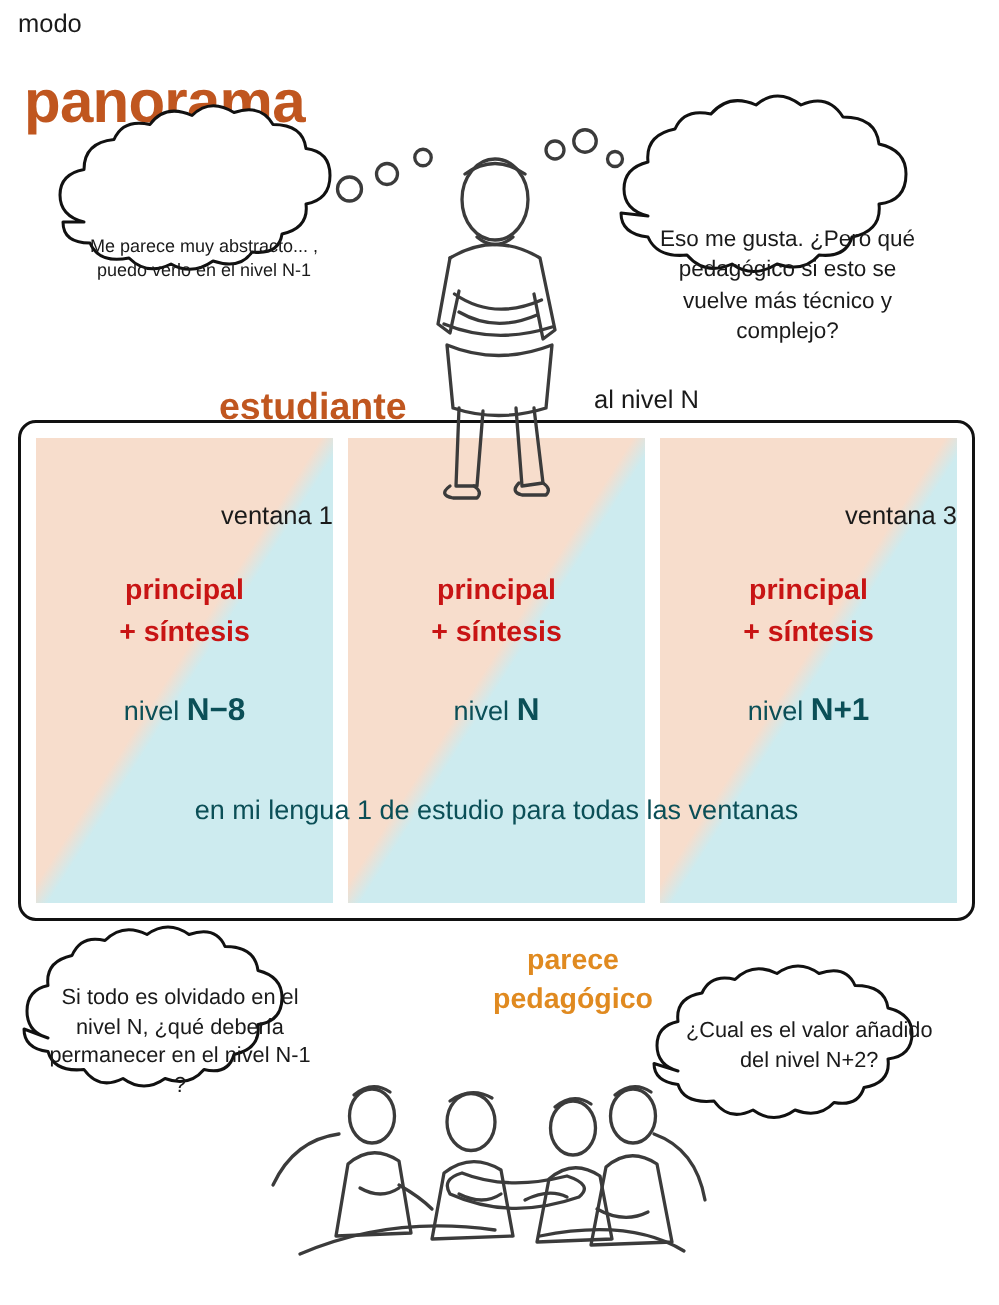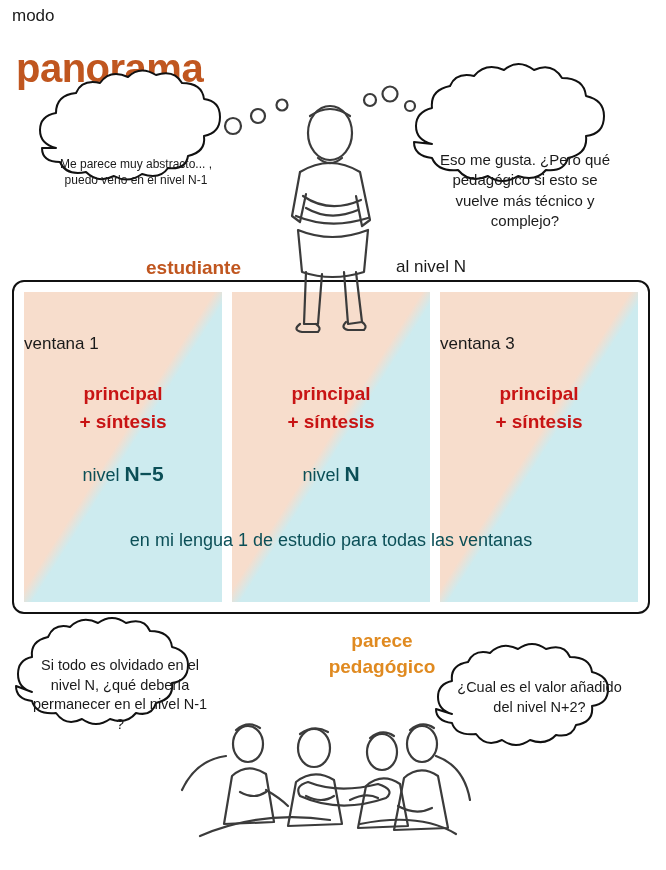--- a/index.html
+++ b/index.html
@@ -31,21 +31,21 @@
     font-weight: bold;
     color: #c0561f;
     letter-spacing: -0.5px;
   }
 
   
   #student-label {
     position: absolute;
     left: 146px;
     top: 257px;
-    font-size: 19px;
+    font-size: 25px;
     font-weight: bold;
     color: #c0561f;
   }
   #level-label {
     position: absolute;
     left: 396px;
     top: 257px;
     font-size: 17px;
     color: #1a1a1a;
   }
@@ -87,21 +87,21 @@
     position: relative;
     flex: 1 1 0;
     background: linear-gradient(to bottom right, #f7ddcc 0%, #f7ddcc 48%, #cdebef 52%, #cdebef 100%);
     overflow: hidden;
   }
   .win-title {
     position: absolute;
     top: 42px;
     left: 0;
     right: 0;
-    text-align: left;
+    text-align: right;
     font-size: 17px;
     color: #1a1a1a;
   }
   .win-main {
     position: absolute;
     top: 88px;
     left: 0;
     right: 0;
     text-align: center;
     font-size: 19px;
@@ -284,40 +284,43 @@
 <div id="panel">
   <div class="windows-row">
 
     <div class="window">
       <div class="win-title">ventana 1</div>
       <div class="win-main">
         <div>principal</div>
         <div>+ síntesis</div>
       </div>
       <div class="win-level">
-        <span>nivel </span><b>N−5</b>
+        <span>nivel </span><b>N−8</b>
       </div>
     </div>
 
     <div class="window">
       <div class="win-main">
         <div>principal</div>
         <div>+ síntesis</div>
       </div>
       <div class="win-level">
         <span>nivel </span><b>N</b>
       </div>
     </div>
 
     <div class="window">
       <div class="win-title">ventana 3</div>
       <div class="win-main">
         <div>principal</div>
         <div>+ síntesis</div>
       </div>
+      <div class="win-level">
+        <span>nivel </span><b>N+1</b>
+      </div>
     </div>
 
   </div>
   <div id="panel-footer">en mi lengua 1 de estudio para todas las ventanas</div>
 </div>
 
 <div id="team-label">
   <div>parece</div>
   <div>pedagógico</div>
 </div>

